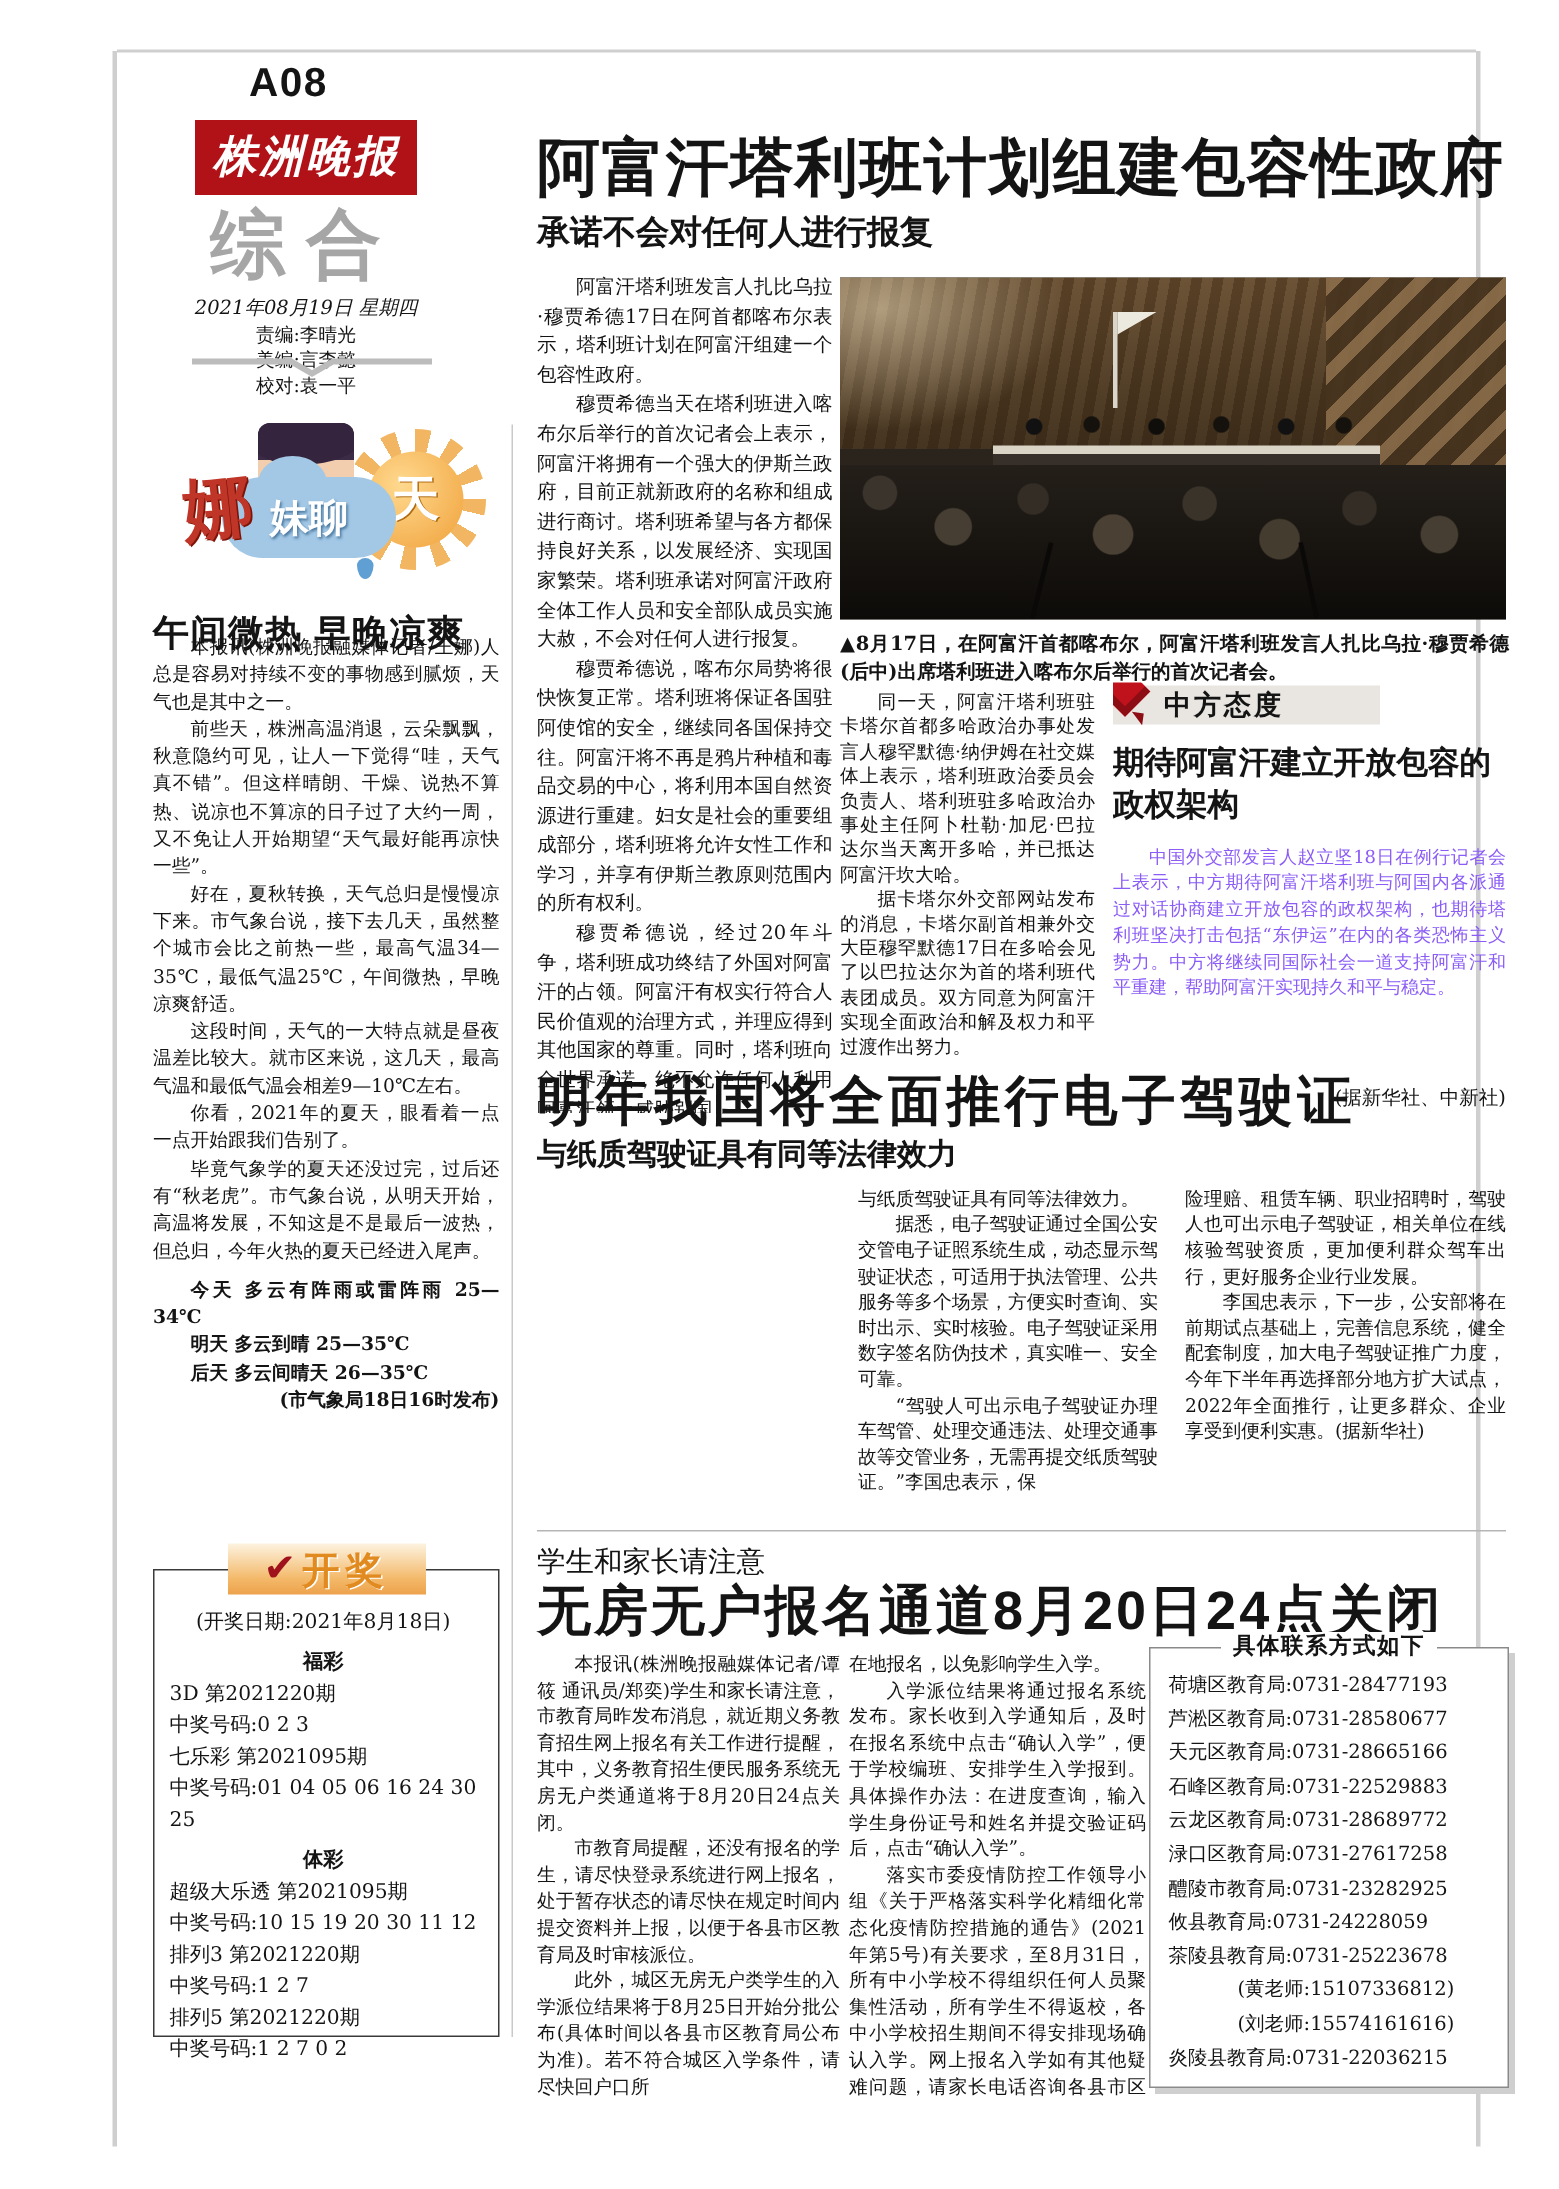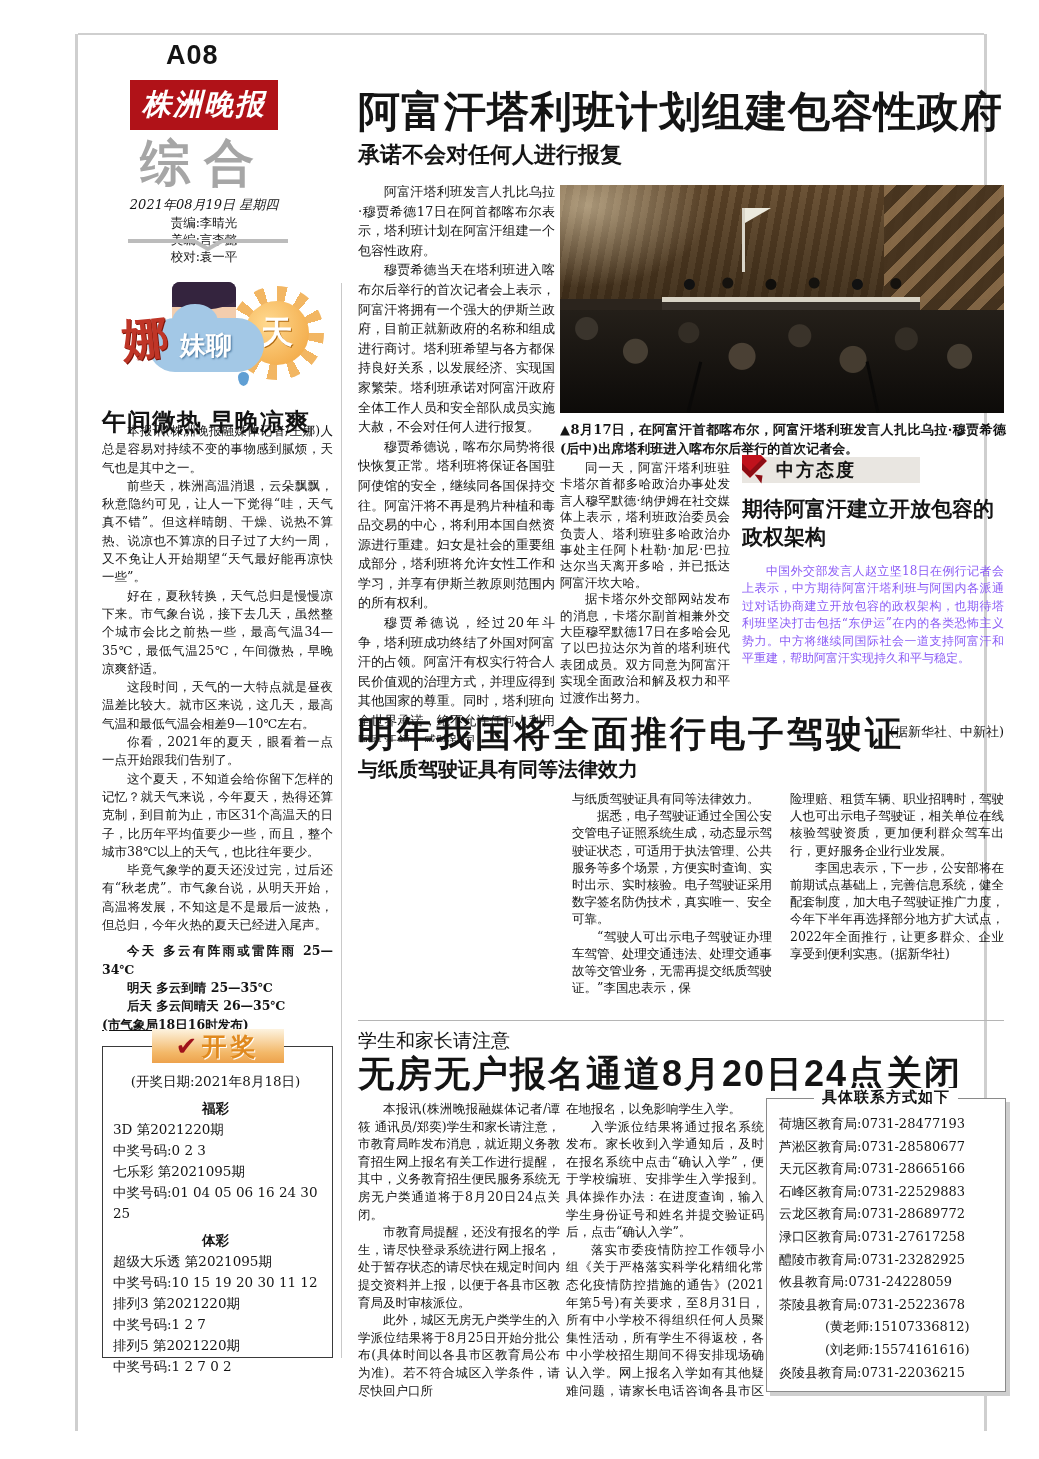--- a/index.html
+++ b/index.html
@@ -45,21 +45,21 @@
          transform:rotate(-6deg);text-shadow:1px 1px 0 #7c1408;font-family:"DejaVu Serif",serif;}
   .wx-drop{position:absolute;left:120px;top:90px;width:11px;height:14px;background:#5f9fd4;
            border-radius:50% 50% 50% 50%/35% 35% 65% 65%;}
   .wx-title{left:102px;top:386px;width:232px;font-size:24px;font-weight:bold;letter-spacing:1px;
             font-family:"Liberation Sans","DejaVu Sans",sans-serif;}
   .wx-body{left:102px;top:422px;width:231px;height:618px;overflow:hidden;font-size:12.5px;line-height:18.3px;}
   .para{margin:0;text-indent:2em;text-align:justify;}
   .cont{text-indent:0;}
   .fc{font-weight:bold;}
   .fc-space{height:8px;}
-  .issued{margin:0;text-align:left;font-weight:bold;text-decoration:underline;}
+  .issued{margin:0;text-align:right;font-weight:bold;}
 
   
   .lot{left:102px;top:1046px;width:229px;height:310px;border:1.5px solid #3a3a3a;background:#fff;}
   .lot-badge{position:absolute;left:50%;top:-18px;transform:translateX(-50%);width:132px;height:34px;
              background:linear-gradient(180deg,#fdf3e0,#f3b868 70%,#eda24c);display:flex;align-items:center;
              justify-content:center;gap:4px;}
   .lot-badge .word{font-size:25px;font-weight:bold;color:#e08a1f;letter-spacing:4px;
              font-family:"Liberation Sans","DejaVu Sans",sans-serif;text-shadow:1px 1px 0 #fff;}
   .check{color:#9f111b;font-size:26px;font-weight:bold;line-height:1;
          font-family:"DejaVu Sans","Liberation Sans",sans-serif;}
@@ -186,21 +186,20 @@
     <div class="wx-na">娜</div>
     <div class="wx-drop"></div>
   </div>
   <h2 class="abs wx-title">午间微热 早晚凉爽</h2>
   <div class="abs wx-body">
     <p class="para">本报讯(株洲晚报融媒体记者/王娜)人总是容易对持续不变的事物感到腻烦，天气也是其中之一。</p>
     <p class="para">前些天，株洲高温消退，云朵飘飘，秋意隐约可见，让人一下觉得“哇，天气真不错”。但这样晴朗、干燥、说热不算热、说凉也不算凉的日子过了大约一周，又不免让人开始期望“天气最好能再凉快一些”。</p>
     <p class="para">好在，夏秋转换，天气总归是慢慢凉下来。市气象台说，接下去几天，虽然整个城市会比之前热一些，最高气温34—35℃，最低气温25℃，午间微热，早晚凉爽舒适。</p>
     <p class="para">这段时间，天气的一大特点就是昼夜温差比较大。就市区来说，这几天，最高气温和最低气温会相差9—10℃左右。</p>
     <p class="para">你看，2021年的夏天，眼看着一点一点开始跟我们告别了。</p>
-    <p class="para">这个夏天，不知道会给你留下怎样的记忆？就天气来说，今年夏天，热得还算克制，到目前为止，市区31个高温天的日子，比历年平均值要少一些，而且，整个城市38℃以上的天气，也比往年要少。</p>
     <p class="para">毕竟气象学的夏天还没过完，过后还有“秋老虎”。市气象台说，从明天开始，高温将发展，不知这是不是最后一波热，但总归，今年火热的夏天已经进入尾声。</p>
     <div class="fc-space"></div>
     <p class="para fc">今天 多云有阵雨或雷阵雨 25—34℃</p>
     <p class="para fc">明天 多云到晴 25—35℃</p>
     <p class="para fc">后天 多云间晴天 26—35℃</p>
     <p class="issued">(市气象局18日16时发布)</p>
   </div>
 
   <section class="abs lot">
     <div class="lot-badge">

